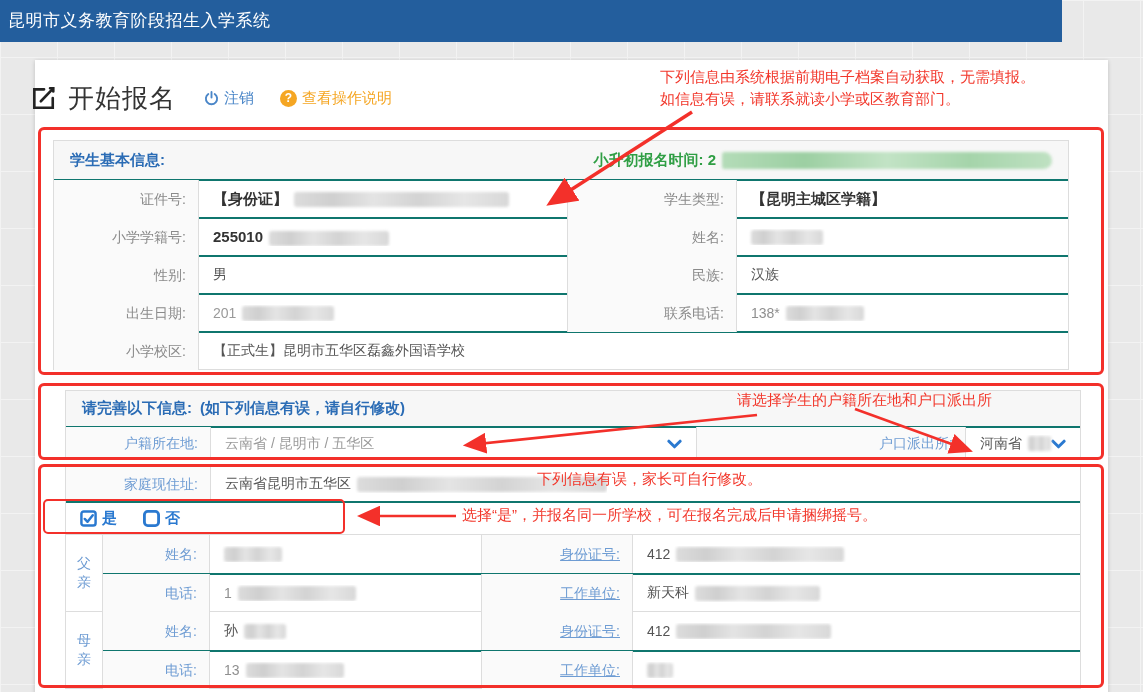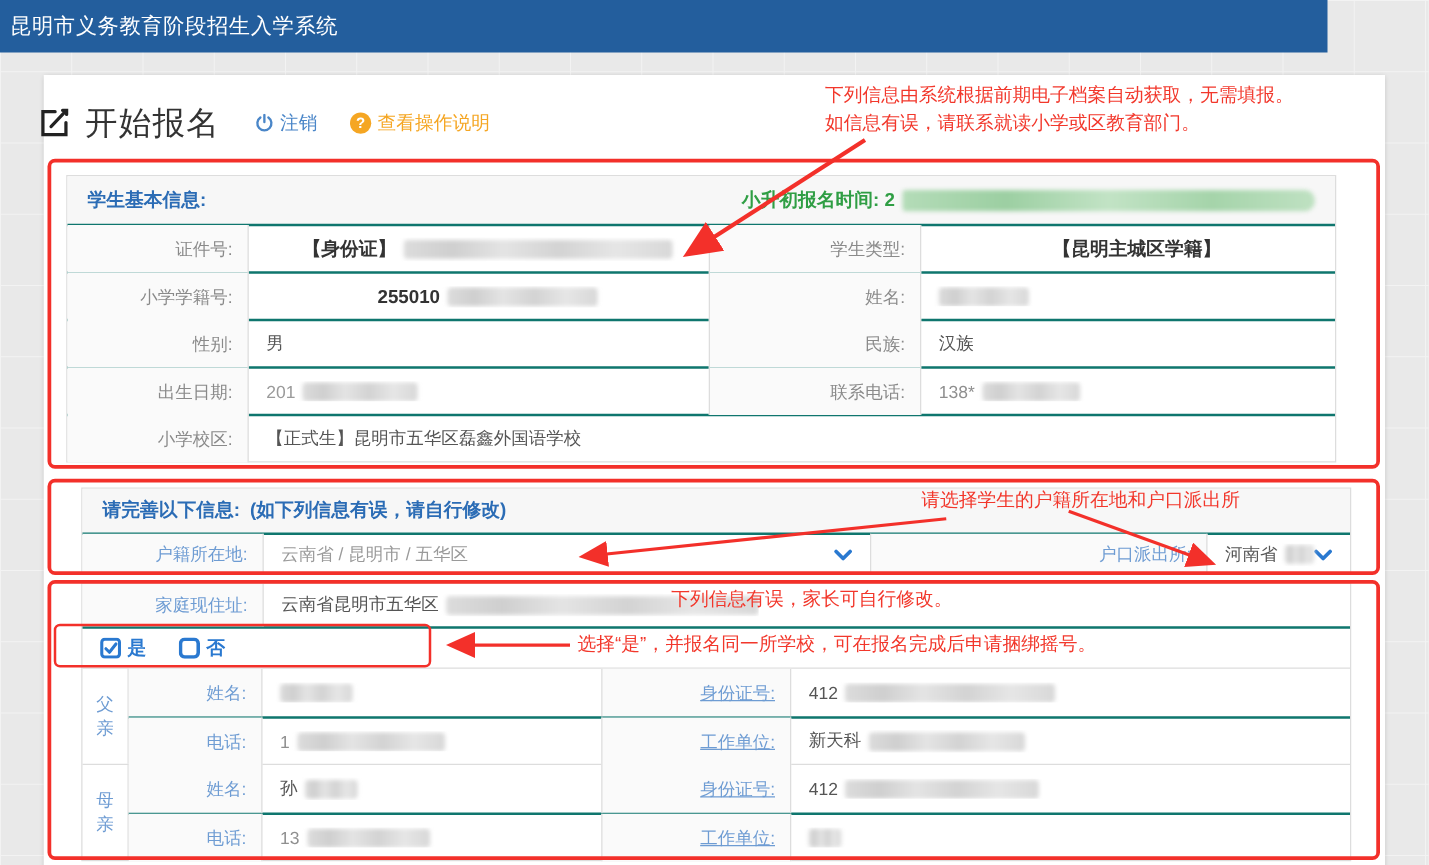--- a/index.html
+++ b/index.html
@@ -32,21 +32,21 @@
   .qmark { width:17px; height:17px; border-radius:50%; background:#f5a623; color:#fff;
            font-size:12px; font-weight:bold; text-align:center; line-height:17px; margin-right:5px; }
   
   .sec { position:absolute; border:1px solid #ddd; background:#fff; }
   .row { display:flex; border-top:2px solid #0f766e; }
   .row:first-child { border-top:none; }
   .cell { overflow:hidden; white-space:nowrap; }
   .lbl { background:#fafafa; color:#8a8a8a; font-size:14px; text-align:right;
          padding-right:12px; border-right:1px solid #ddd; }
   .val { padding-left:14px; color:#555; font-size:14px; }
-  .b { font-weight:bold; color:#333; font-size:15px;text-align:center; }
+  .b { font-weight:bold; color:#333; font-size:15px; }
   .bluelbl { color:#6e9cd3; }
   .shead { background:#f7f7f7; display:flex; align-items:center; }
   .stitle { color:#2b6cb5; font-weight:bold; font-size:15px; padding-left:16px; }
   .blur { display:inline-block; height:15px; vertical-align:middle; border-radius:3px;
           background:linear-gradient(90deg,#dcdcdc 0%,#cfcfcf 18%,#e4e4e4 37%,#d3d3d3 58%,#e6e6e6 79%,#d8d8d8 100%);
           filter:blur(1.6px); margin-left:6px; }
   .blur.green { background:linear-gradient(90deg,#b4dcb8 0%,#9ccfa2 25%,#c2e3c5 50%,#a5d4aa 75%,#bfe1c2 100%);
                 height:17px; border-radius:3px 9px 9px 3px; }
   .chev { margin-left:auto; margin-right:14px; flex:none; }
   

